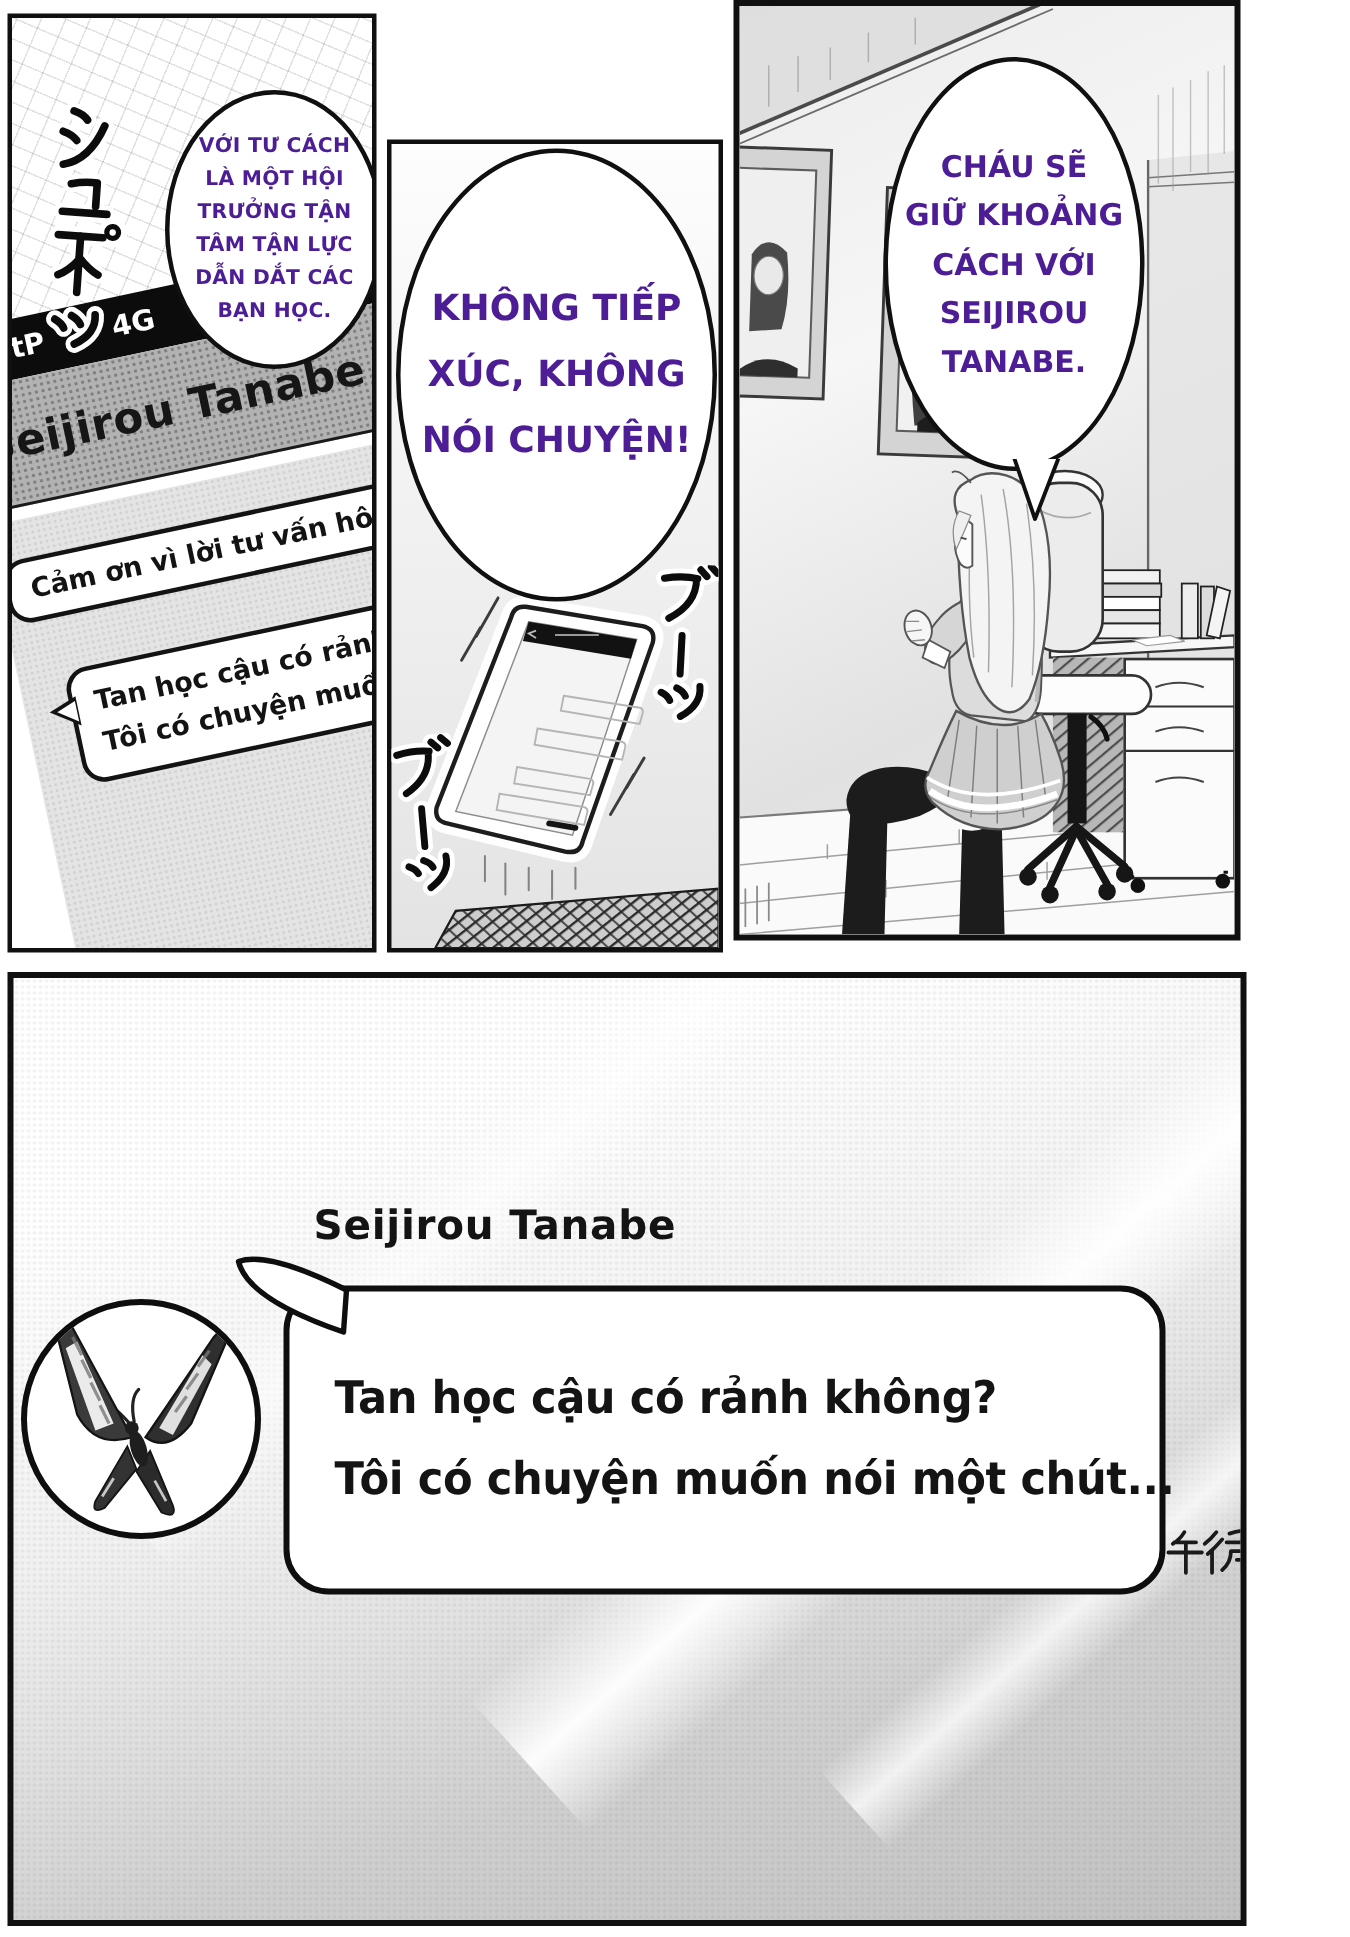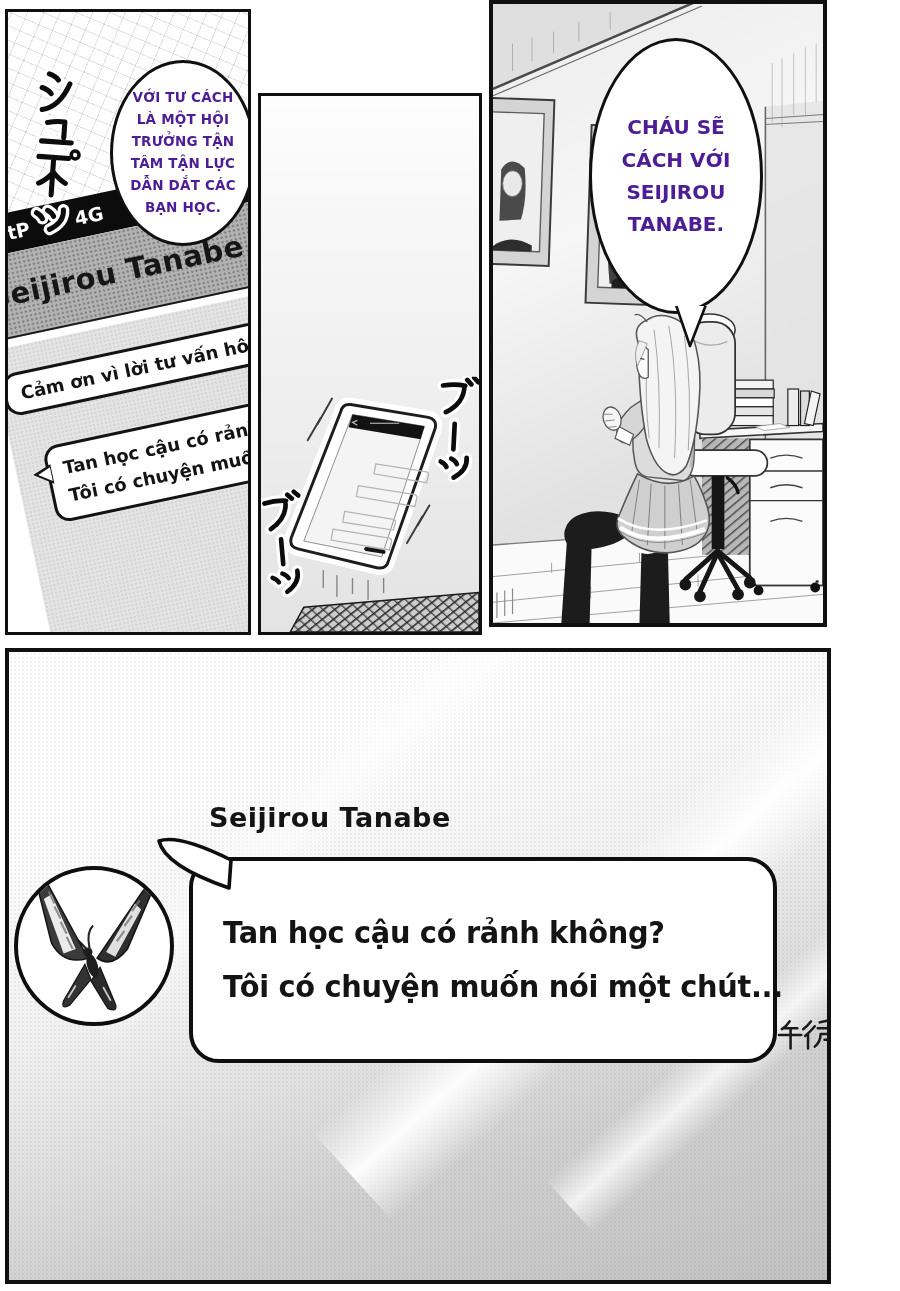--- a/index.html
+++ b/index.html
@@ -171,20 +171,25 @@
       </g>
       <g stroke="#5a5a5a" stroke-width="1.4" stroke-linecap="round" opacity=".7">
         <path d="M64,480 v17"></path>
           <path d="M78,485 v21"></path>
           <path d="M94,488 v15"></path>
           <path d="M110,490 v19"></path>
           <path d="M126,488 v14"></path>
       </g>
     </svg>
 
+    <div class="eb" id="b2">
+      <div>Không tiếp</div>
+      <div>xúc, không</div>
+      <div>nói chuyện!</div>
+    </div>
 
     <svg class="sfx-buzz" id="buzzR" viewBox="0 0 50 124" fill="none" stroke-linecap="round" stroke-linejoin="round" aria-label="ブーッ">
       <g stroke="#ffffff" stroke-width="13">
         <path d="M6,12 q14,-3 26,-1 M31,11 q1,20 -20,32 M34,4 l5,5 M42,1 l5,5"></path>
         <path d="M22,56 v30"></path>
         <path d="M8,101 q5,2 7,6 M20,97 q5,2 7,6 M38,95 q2,14 -14,24"></path>
       </g>
       <g stroke="#0c0c0c" stroke-width="5.5">
         <path d="M6,12 q14,-3 26,-1 M31,11 q1,20 -20,32 M34,4 l5,5 M42,1 l5,5"></path>
         <path d="M22,56 v30"></path>
@@ -348,20 +353,21 @@
         </g>
         <path d="M154,346 Q146,352 147,362 Q147,371 151,377 Q155,381 159,378 L159,350 Z" fill="#fbfbfb" stroke="#555" stroke-width="1.3"></path>
         <path d="M150,341 Q143,353 148,367 Q153,356 158,344 Z" fill="#efefef" stroke="#888" stroke-width=".8"></path>
         <path d="M151,359 l4,1" stroke="#444" stroke-width="1.3"></path>
         <path d="M158,322 Q150,312 145,315" stroke="#555" stroke-width="1.2" fill="none"></path>
       </g>
     </svg>
 
     <div class="eb" id="b3">
       <div>Cháu sẽ</div>
+      <div>giữ khoảng</div>
       <div>cách với</div>
       <div>Seijirou</div>
       <div>tanabe.</div>
     </div>
     <svg class="tail-eb" style="left:176px;top:302px;width:44px;height:44px;" viewBox="0 0 44 44">
       <path d="M6,-4 L21,40 L38,-4 Z" fill="#ffffff" stroke="#101010" stroke-width="2.6" stroke-linejoin="round"></path>
     </svg>
   </div>
 
   <div class="panel" id="p4">

